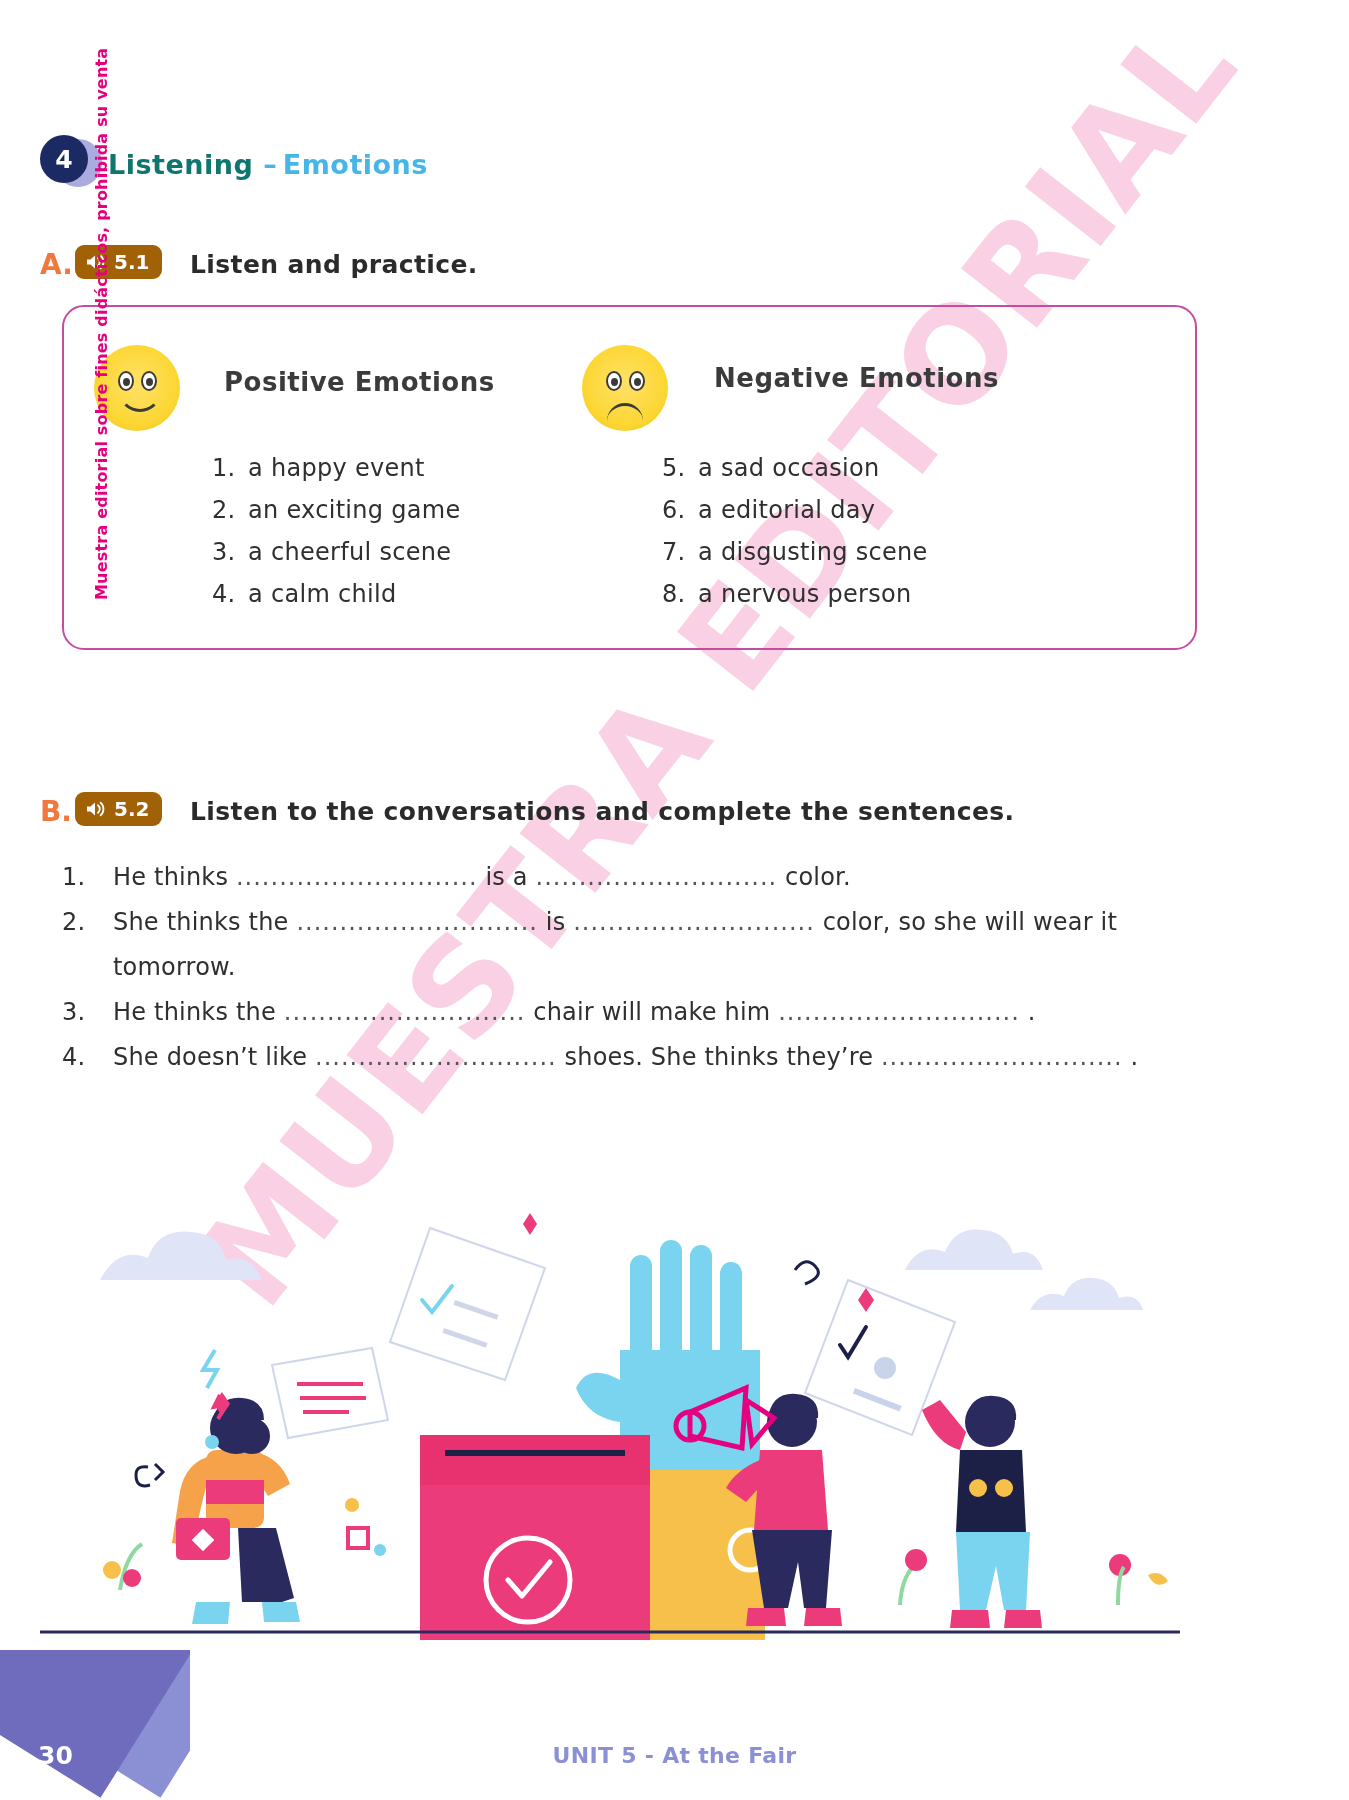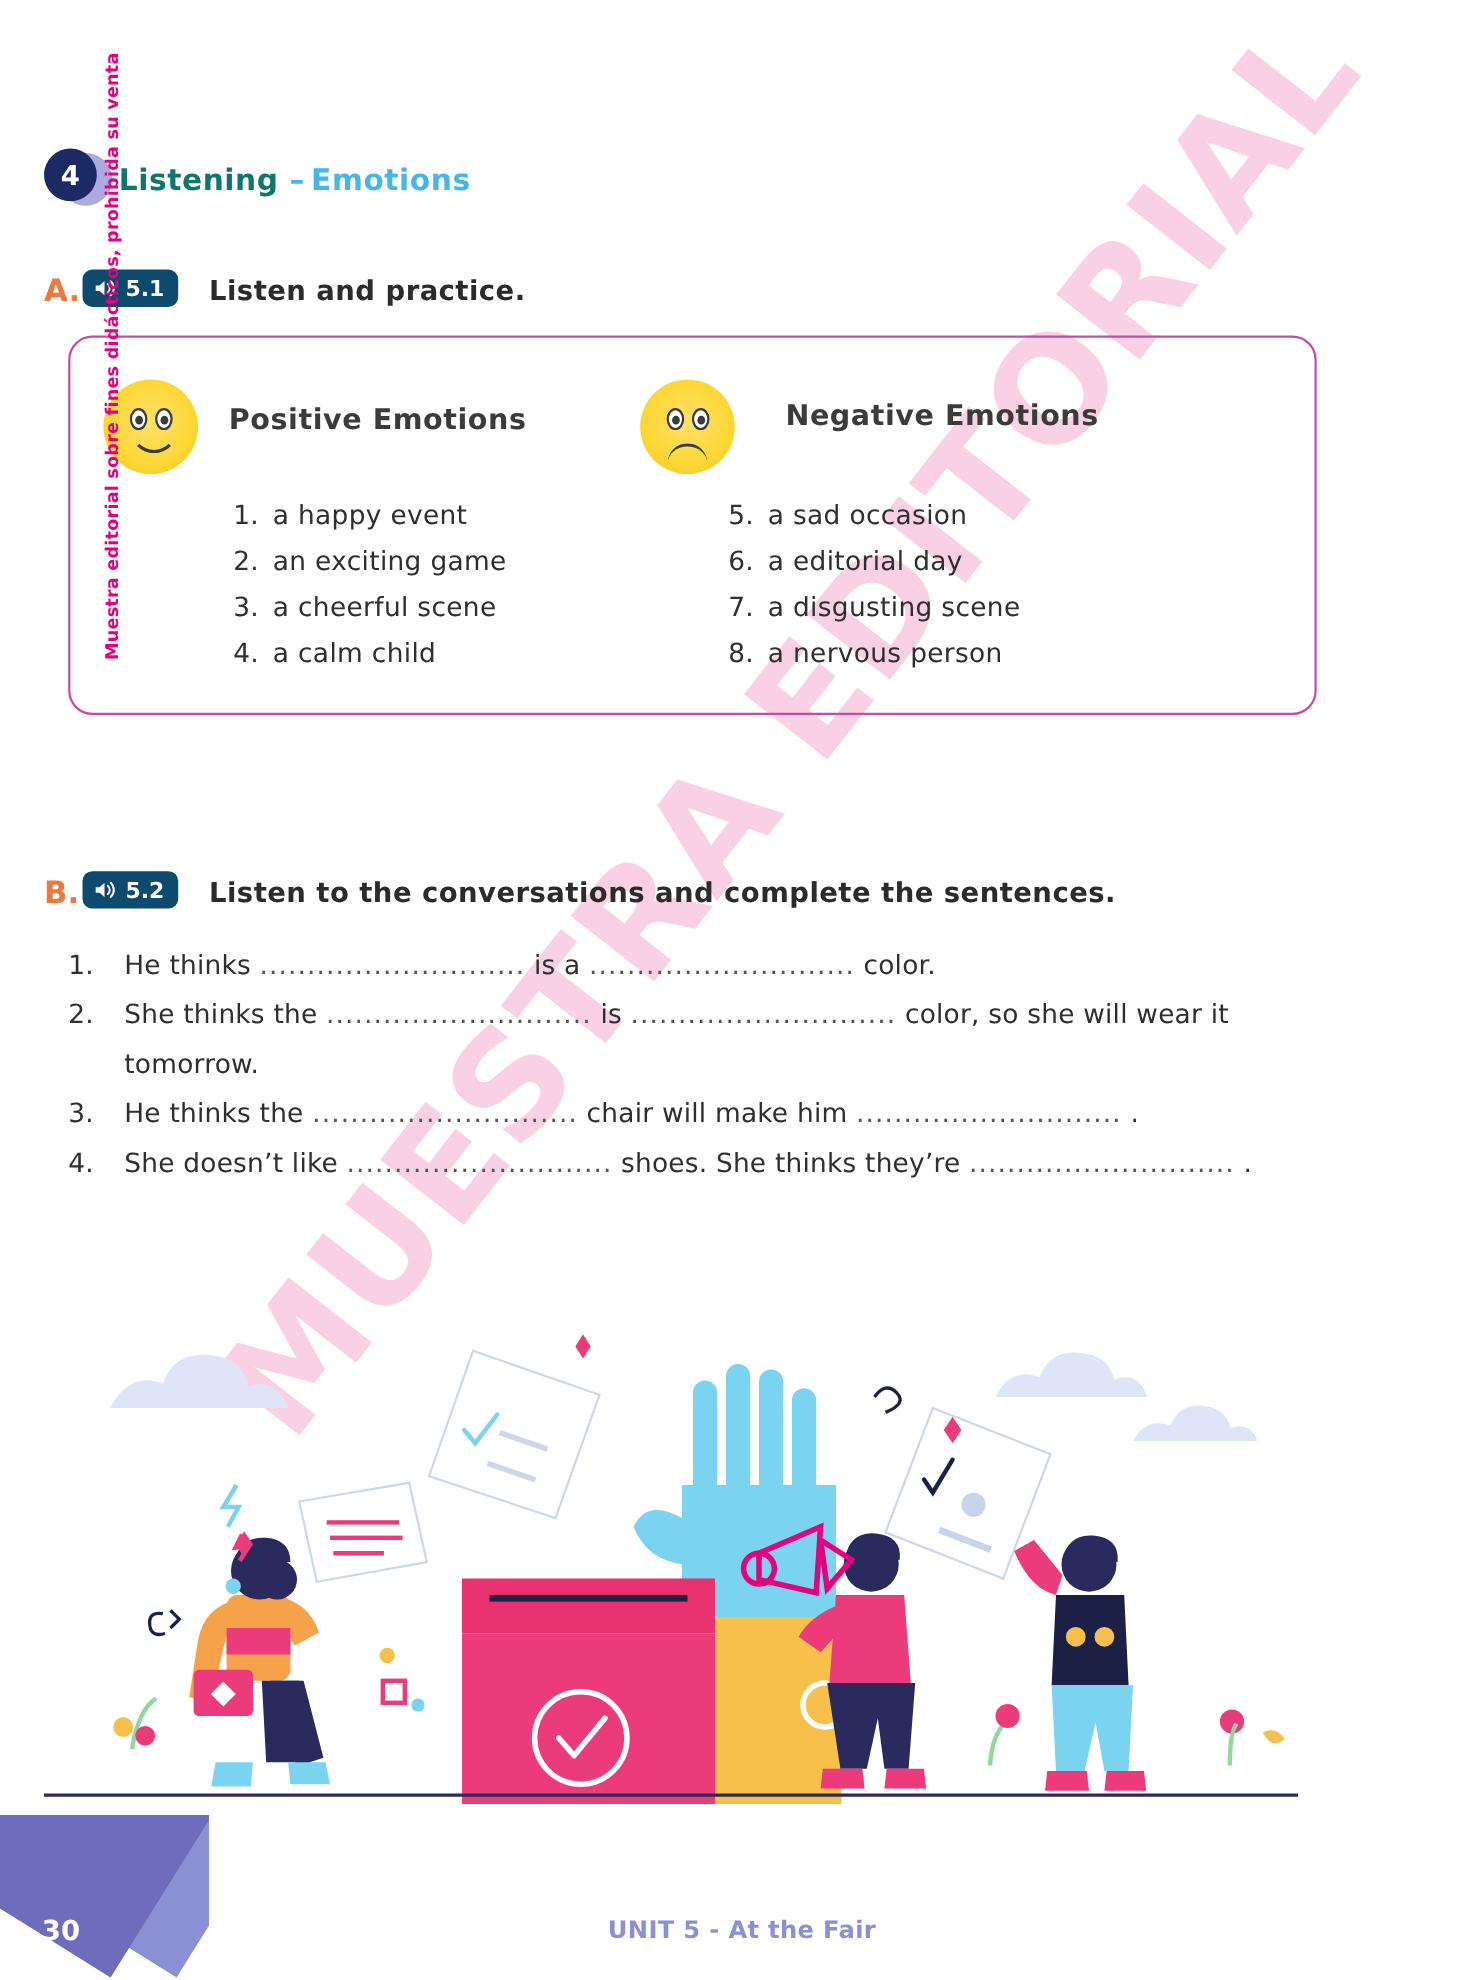--- a/index.html
+++ b/index.html
@@ -129,21 +129,21 @@
     font-size: 28px;
     font-weight: 700;
     color: #f0783c;
     font-family: "DejaVu Sans", sans-serif;
   }
   .audio-chip {
     position: absolute;
     display: flex;
     align-items: center;
     gap: 7px;
-    background: #0c4a6e;
+    background: #a16207;
     border-radius: 9px;
     padding: 5px 13px 5px 10px;
     color: #fff;
     font-size: 20px;
     font-weight: 700;
   }
   .audio-chip svg { display: block; }
   .ex-instruction {
     position: absolute;
     font-size: 25px;
@@ -210,21 +210,21 @@
     border-top: 3px solid #3a3a3a;
     border-radius: 40px 40px 0 0;
   }
   .col-title {
     position: absolute;
     font-size: 26px;
     font-weight: 700;
     color: #3b3b3b;
     letter-spacing: .5px;
   }
-  .col-title.pos { left: 144px; top: 60px; text-align: center; }
+  .col-title.pos { left: 160px; top: 60px; text-align: center; }
   .col-title.neg { left: 650px; top: 56px; }
 
   .vocab-list {
     position: absolute;
     font-size: 24px;
     color: #2f2f2f;
     line-height: 42px;
     letter-spacing: .3px;
   }
   .vocab-list.left { left: 148px; top: 140px; }

